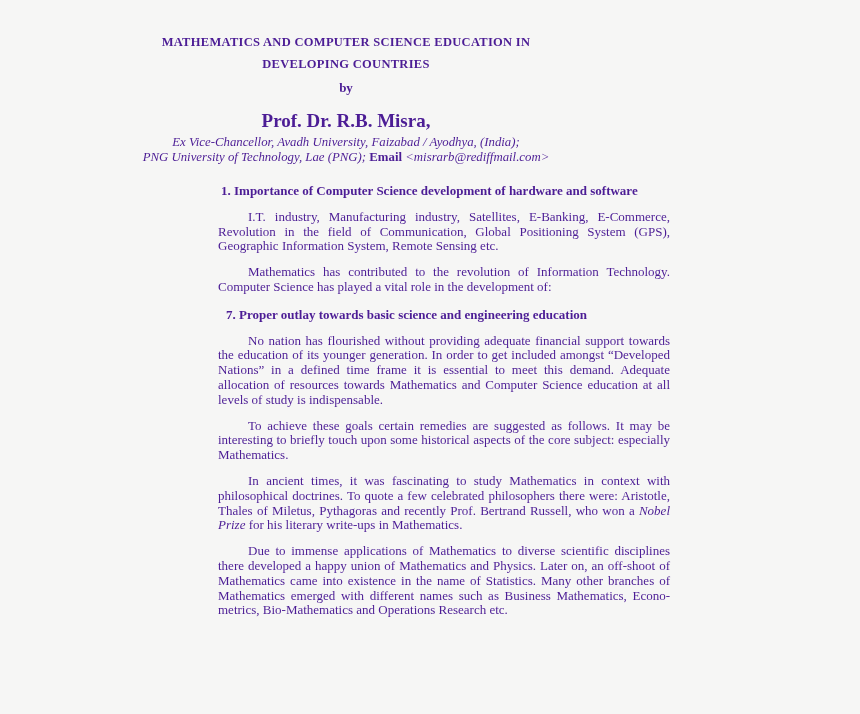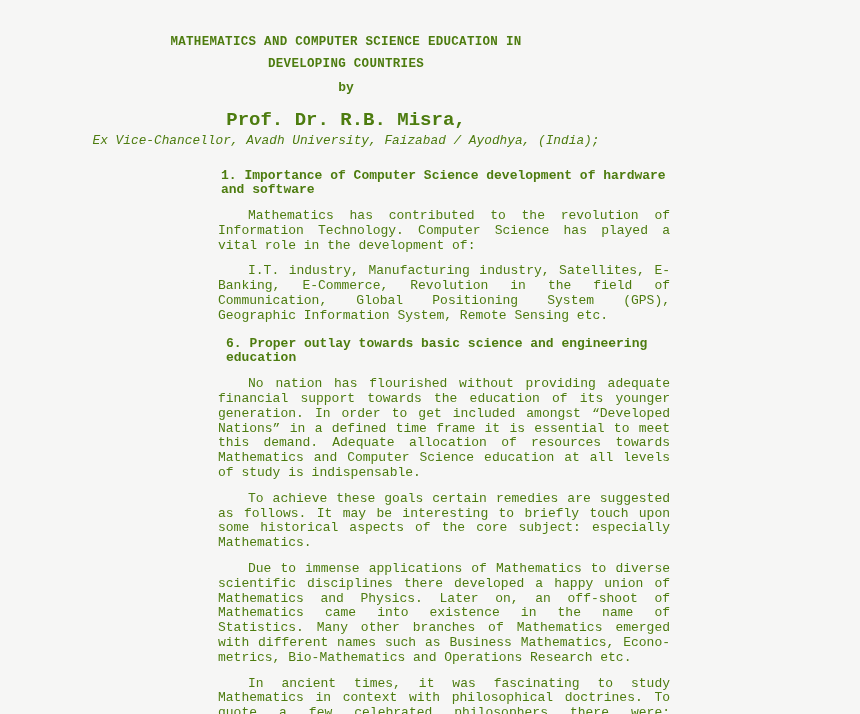--- a/index.html
+++ b/index.html
@@ -5,22 +5,22 @@
   html, body {
     margin: 0;
     padding: 0;
     background: #f6f6f5;
   }
   .doc {
     position: relative;
     width: 692px;
     height: 714px;
     background: #f6f6f5;
-    color: #4d7c0f;
-    font-family: Liberation Mono, monospace;
+    color: #4c1d95;
+    font-family: Liberation Serif, serif;
     overflow: hidden;
   }
   .header {
     padding-top: 36px;
     text-align: center;
   }
   .title-line {
     font-size: 12.5px;
     font-weight: bold;
     letter-spacing: 0.3px;
@@ -68,32 +68,33 @@
 
 <div class="doc">
 
   <div class="header">
     <div class="title-line">MATHEMATICS AND COMPUTER SCIENCE EDUCATION IN</div>
     <div class="title-line">DEVELOPING COUNTRIES</div>
     <div class="byline">by</div>
     <div class="author">Prof. Dr. R.B. Misra,</div>
     <div class="affils">
       <div class="it">Ex Vice-Chancellor, Avadh University, Faizabad / Ayodhya, (India);</div>
+      <div><span class="it">PNG University of Technology, Lae (PNG); </span><span class="bold-upright">Email</span><span class="it"> &lt;misrarb@rediffmail.com&gt;</span></div>
     </div>
   </div>
 
   <div class="content">
 
     <div class="heading first">1. Importance of Computer Science development of hardware and software</div>
+    <p class="para">I.T. industry, Manufacturing industry, Satellites, E-Banking, E-Commerce, Revolution in the field of Communication, Global Positioning System (GPS), Geographic Information System, Remote Sensing etc.</p>
     <p class="para">Mathematics has contributed to the revolution of Information Technology. Computer Science has played a vital role in the development of:</p>
-    <p class="para">I.T. industry, Manufacturing industry, Satellites, E-Banking, E-Commerce, Revolution in the field of Communication, Global Positioning System (GPS), Geographic Information System, Remote Sensing etc.</p>
 
-    <div class="heading indent2">6. Proper outlay towards basic science and engineering education</div>
+    <div class="heading indent2">7. Proper outlay towards basic science and engineering education</div>
     <p class="para">No nation has flourished without providing adequate financial support towards the education of its younger generation. In order to get included amongst “Developed Nations” in a defined time frame it is essential to meet this demand. Adequate allocation of resources towards Mathematics and Computer Science education at all levels of study is indispensable.</p>
     <p class="para">To achieve these goals certain remedies are suggested as follows. It may be interesting to briefly touch upon some historical aspects of the core subject: especially Mathematics.</p>
 
+    <p class="para"><span>In ancient times, it was fascinating to study Mathematics in context with philosophical doctrines. To quote a few celebrated philosophers there were: Aristotle, Thales of Miletus, Pythagoras and recently Prof. Bertrand Russell, who won a </span><span class="it">Nobel Prize</span><span> for his literary write-ups in Mathematics.</span></p>
     <p class="para">Due to immense applications of Mathematics to diverse scientific disciplines there developed a happy union of Mathematics and Physics. Later on, an off-shoot of Mathematics came into existence in the name of Statistics. Many other branches of Mathematics emerged with different names such as Business Mathematics, Econo-metrics, Bio-Mathematics and Operations Research etc.</p>
-    <p class="para"><span>In ancient times, it was fascinating to study Mathematics in context with philosophical doctrines. To quote a few celebrated philosophers there were: Aristotle, Thales of Miletus, Pythagoras and recently Prof. Bertrand Russell, who won a </span><span class="it">Nobel Prize</span><span> for his literary write-ups in Mathematics.</span></p>
 
 
   </div>
 
 </div>
 
 </body></html>

